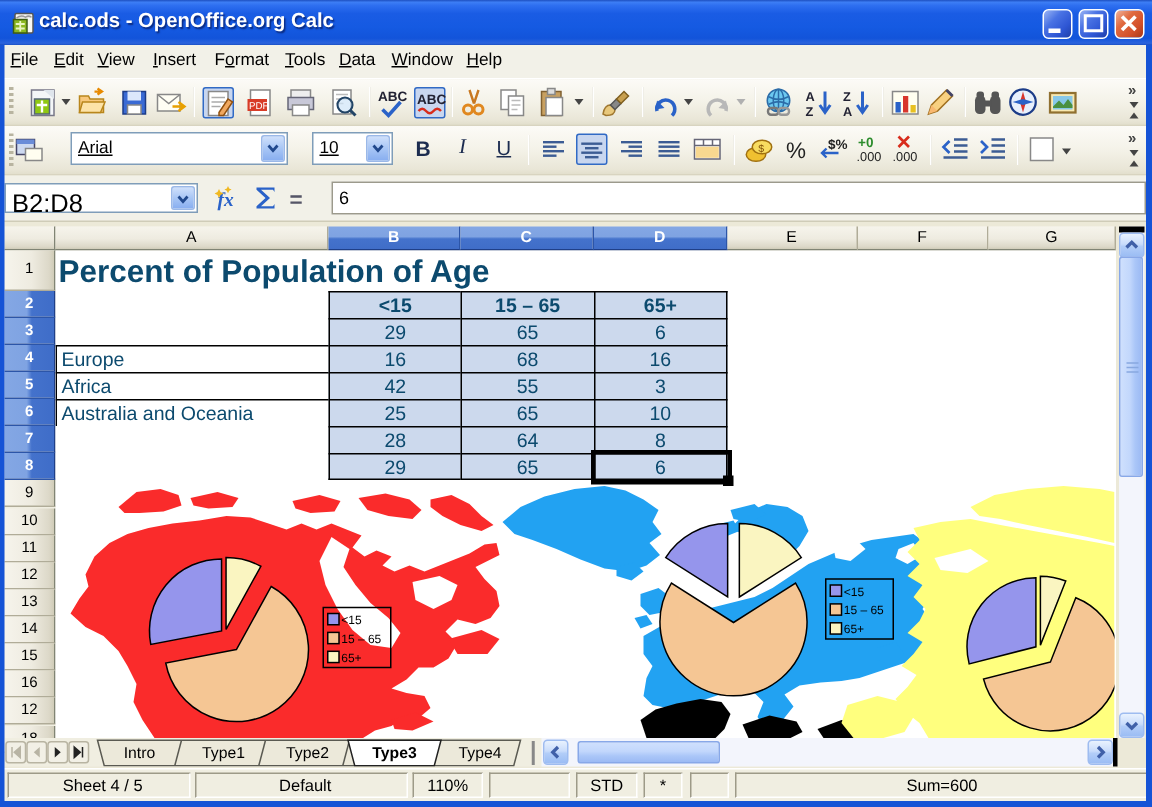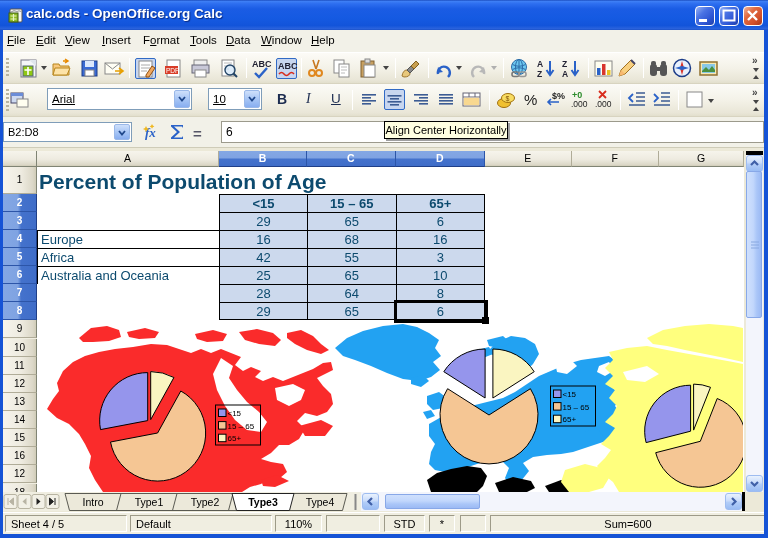--- a/index.html
+++ b/index.html
@@ -30,21 +30,21 @@
 .iconbox { border:1px solid #316ac5; background:#c8d6ef; border-radius:2px; }
 .ovf { position:absolute; font-size:10px; font-weight:bold; color:#444; }
 
 .combo { position:absolute; top:4px; height:22px; background:#fff; border:1px solid #7f9db9; font-size:11.5px; }
 .combo .ctext { position:absolute; left:4px; top:4px;text-decoration:underline; }
 .combo .cbtn { position:absolute; right:1px; top:1px; bottom:1px; width:16px; border-radius:2px;
   background:linear-gradient(180deg,#cfe0fb 0%,#a8c6f5 50%,#88aef0 100%); border:1px solid #9ab8e8; }
 .chev { position:absolute; left:3px; top:5px; width:8px; height:6px; }
 
 #fbar { position:absolute; left:0; top:117px; width:768px; height:31px; background:#f2f1e8; border-bottom:1px solid #cfccb8; }
-#namebox { position:absolute; left:3px; top:5px; width:129px; height:20px; background:#fff; border:1px solid #7f9db9; font-size:11px; }
+#namebox { position:absolute; left:3px; top:5px; width:129px; height:20px; background:#fff; border:1px solid #7f9db9; font-size:17px; }
 #finput { position:absolute; left:221px; top:4px; width:543px; height:22px; background:#fff; border:1px solid #9c9a8c; font-size:12px; }
 
 #tooltip { position:absolute; left:384px; top:121px; width:124px; height:18px; background:#ffffe1; border:1px solid #000;
   box-shadow:2px 2px 0 rgba(80,80,80,0.55); font-size:11px; text-align:center; line-height:16px; z-index:60; }
 
 #colhead { position:absolute; left:3px; top:151px; width:741px; height:16px; background:#f0eee1; }
 .ch { position:absolute; top:0; height:16px; background:linear-gradient(180deg,#f6f4ec 0%,#eeebe0 55%,#dcd8c8 90%,#d0ccb8 100%);
   border-right:1px solid #b0ac98; border-bottom:1px solid #808474; font-size:10.5px; text-align:center; color:#000; line-height:15px;}
 .chsel { background:linear-gradient(180deg,#84a7e4 0%,#7fa3e2 45%,#4472cc 55%,#3f6dc8 100%); color:#fff; font-weight:bold;
   border-right:1px solid #2c55a8; border-bottom:1px solid #1f3f88; }
@@ -63,21 +63,21 @@
 #vscroll { position:absolute; left:746px; top:151px; width:17px; height:341px; background:#f3f5fc; }
 .sbtn { position:absolute; width:17px; height:17px; border:1px solid #9ebcf0; border-radius:3px;
   background:linear-gradient(180deg,#e9f2fe 0%,#c9dcfb 45%,#b2cdf8 55%,#9abcf4 100%); }
 .sthumb { position:absolute; border:1px solid #88a8e8; border-radius:2px;
   background:linear-gradient(90deg,#cfe0fd 0%,#c2d7fc 45%,#aac6f8 70%,#9cbaf4 100%); }
 
 #tabbar { position:absolute; left:3px; top:492px; width:741px; height:19px; background:#f0eee1; }
 #hscroll { position:absolute; left:361px; top:492px; width:383px; height:19px; background:#f3f5fc; }
 
 #statusbar { position:absolute; left:0px; top:512px; width:768px; height:22px; background:#f0eee1; border-top:1px solid #fff; }
-.sfield { position:absolute; top:2px; height:17px; border:1px solid; border-color:#9d9a88 #fff #fff #9d9a88; font-size:11px; padding-top:2px; }
+.sfield { position:absolute; top:2px; height:17px; border:1px solid; border-color:#9d9a88 #fff #fff #9d9a88; font-size:11px; padding-top:2px;text-align:center; }
 
 #bleft { position:absolute; left:0; top:30px; width:3px; height:504px; background:#1553d6; }
 #bright { position:absolute; left:764px; top:30px; width:4px; height:504px; background:#1553d6; }
 #bbottom { position:absolute; left:0; top:534px; width:768px; height:4px; background:#1553d6; }
 </style></head><body>
 <div id="win">
 <div id="titlebar">
 <svg class="abs" style="left:8px;top:8px" width="15" height="15" viewBox="0 0 15 15">
  <rect x="2" y="1" width="12" height="13" rx="1" fill="#f8f8f4" stroke="#555"></rect>
  <path d="M3,4 Q6,1.5 9,3.5 Q11,2 13,3.5" stroke="#999" fill="#ddd" stroke-width="1"></path>
@@ -363,21 +363,20 @@
  <path d="M9,1 l0.8,1.6 1.6,0.8 -1.6,0.8 -0.8,1.6 -0.8,-1.6 -1.6,-0.8 1.6,-0.8 Z" fill="#f0b820"></path>
 </svg>
 <svg class="abs" style="left:168px;top:6px" width="18" height="18" viewBox="0 0 18 18">
  <path d="M3,2 h12 v3 l-1,-1.5 h-8 l6,5.5 -6,5.5 h8 l1,-1.5 v3 h-12 v-1.5 l6,-5.5 -6,-5.5 Z" fill="#2a62c8"></path>
 </svg>
 <div class="abs" style="left:193px;top:8px;font-size:15px;font-weight:bold;color:#556">=</div>
 <div id="finput">
         <span style="position:absolute;left:4px;top:3px">6</span>
       </div>
 </div>
-<div id="tooltip">Align Center Horizontally</div>
 <div id="colhead">
       <div class="ch" style="left:0px;width:34px;border-right:1px solid #808474"></div>
       <div class="ch" style="left:34px;width:182px">A</div>
       <div class="ch chsel" style="left:216px;width:88px">B</div>
       <div class="ch chsel" style="left:304px;width:88.5px">C</div>
       <div class="ch chsel" style="left:392.5px;width:89.5px">D</div>
       <div class="ch" style="left:482px;width:86.5px">E</div>
       <div class="ch" style="left:568.5px;width:87.5px">F</div>
       <div class="ch" style="left:656px;width:85px">G</div>
     </div>

